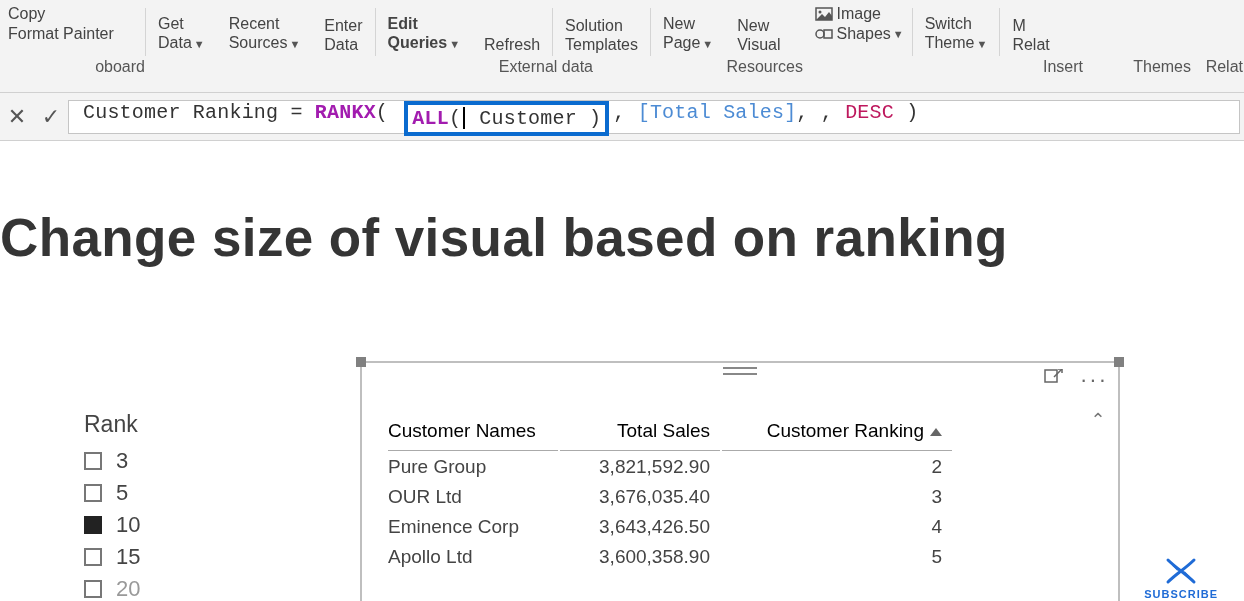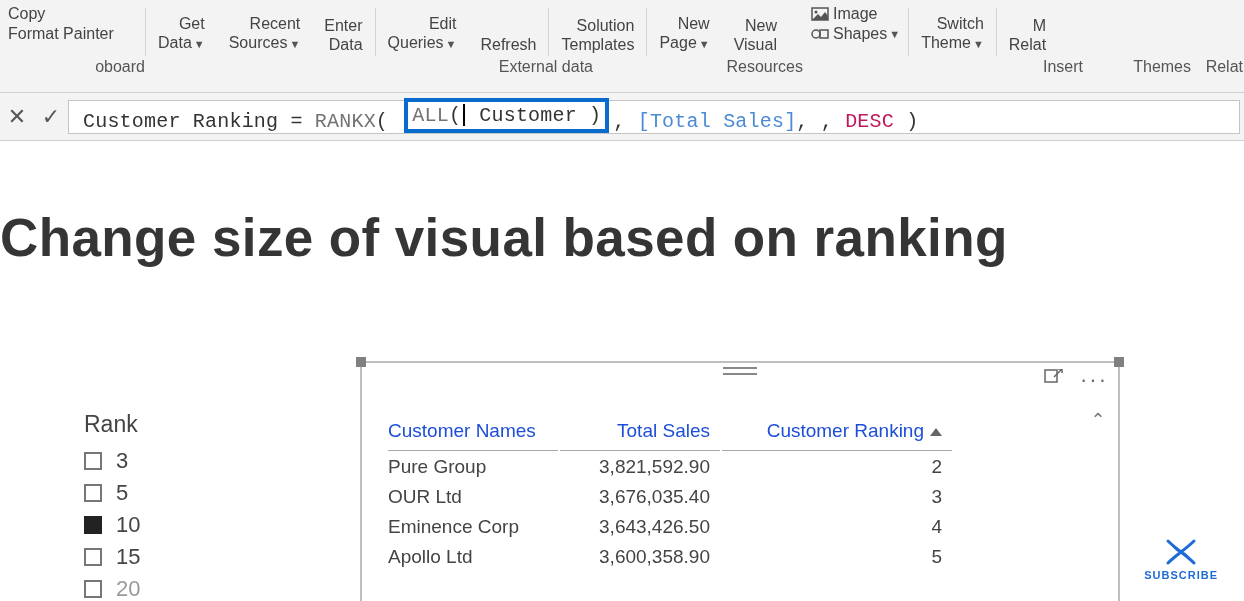--- a/index.html
+++ b/index.html
@@ -37,21 +37,21 @@
     display: flex;
     flex-direction: column;
     align-items: center;
     justify-content: flex-end;
     height: 50px;
     min-width: 40px;
     padding: 0 8px;
     color: #444;
     font-size: 16px;
     line-height: 18px;
-    text-align: right;
+    text-align: left;
     cursor: pointer;
   }
   .grp-btn.two-line { line-height: 19px; }
   .divider { width: 1px; background: #d4d4d4; margin: 4px 0 0 0; height: 48px; }
   .dd-caret { font-size: 11px; margin-left: 2px; color: #555;}
   .group-labels {
     display: flex;
     height: 26px;
     font-size: 16px;
     color: #555;
@@ -84,29 +84,29 @@
   }
   .fb-icon {
     width: 34px; text-align:center; font-size:22px; color:#555; cursor:pointer;
   }
   .formula-input {
     flex: 1;
     background: #fff;
     height: 34px;
     border: 1px solid #c5c5c5;
     display:flex;
-    align-items:flex-end;
+    align-items:flex-start;
     padding: 0 14px;
     font-family: Consolas, "Courier New", monospace;
     font-size: 20px;
     color: #333;
     letter-spacing: .2px;
     white-space: pre;
   }
-  .tok-fn   { color:#737373; }
+  .tok-fn   { color:#a21caf;font-weight:bold; }
   .tok-col  { color:#4c8bd4; }
   .tok-kw   { color:#be185d; }
   .highlight-box {
     border: 4px solid #0a6bcf;
     padding: 2px 4px;
     margin: 0 4px;
     display:inline-flex;
     align-items:center;
   }
   .text-cursor {
@@ -183,21 +183,21 @@
     color:#444;
   }
   .table th, .table td {
     text-align:left;
     padding: 3px 10px 3px 0;
     font-weight:400;
   }
   .table thead th {
     border-bottom:1px solid #aaa;
     padding-bottom:8px;
-    color:#1d4ed8;
+    color:#000000;
     font-size:19px;
   }
   .table .num { text-align:right; }
   .sort-ind {
     display:inline-block;
     width:0;height:0;
     border-left:6px solid transparent;
     border-right:6px solid transparent;
     border-bottom:8px solid #666;
     margin-left:6px;
@@ -205,21 +205,21 @@
   }
   .vscroll {
     position:absolute; right:10px; top:46px; bottom:8px; width:20px;
     display:flex; flex-direction:column; align-items:center;
   }
   .vscroll .arrow { color:#777; font-size:18px; cursor:pointer;}
   .vscroll .track { flex:1; }
 
   
   .subscribe {
-    position:absolute; right:26px; bottom:20px;
+    position:absolute; right:26px; bottom:1px;
     display:flex; flex-direction:column; align-items:center;
     color:#1f6bd6; font-size:11px; letter-spacing:1px; font-weight:700;
   }
   .subscribe svg { margin-bottom:2px;}
 </style>
 </head>
 <body>
 
 <div class="ribbon">
   <div class="ribbon-row">
@@ -243,21 +243,21 @@
     </div>
     <div class="grp">
       <div class="grp-btn two-line">
         <span style="white-space:pre-line;">Enter
 Data</span>
       </div>
     </div>
     <div class="divider"></div>
     <div class="grp">
       <div class="grp-btn two-line">
-        <span><span style="white-space:pre-line;">Edit
+        <span><span style="white-space:pre-line;font-weight:bold;">Edit
 Queries</span><span class="dd-caret">▼</span></span>
       </div>
     </div>
     <div class="grp">
       <div class="grp-btn">
         <span>Refresh</span>
       </div>
     </div>
     <div class="divider"></div>
     <div class="grp">

